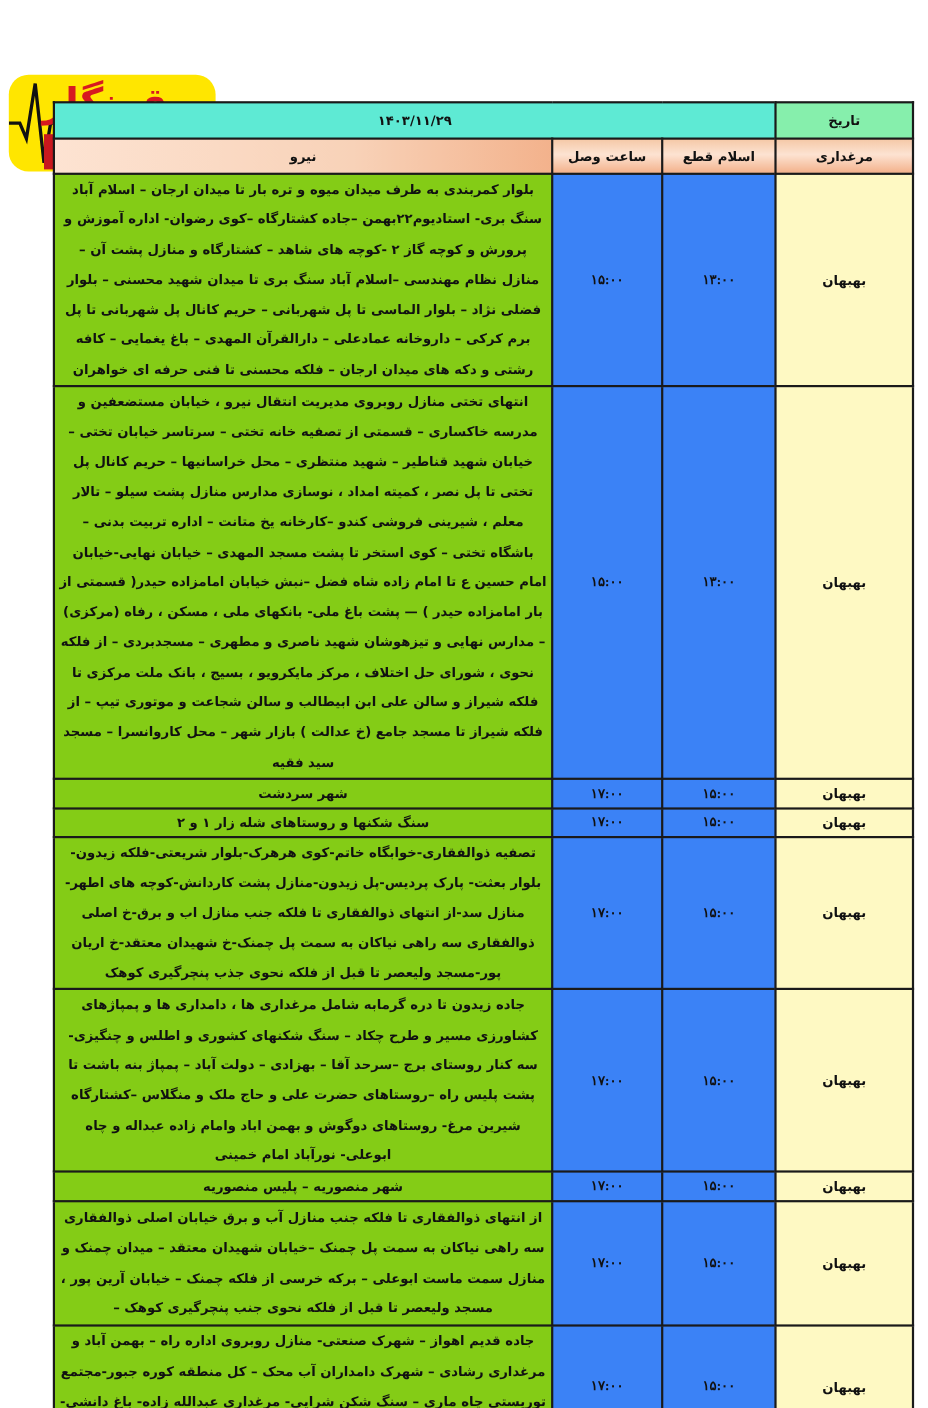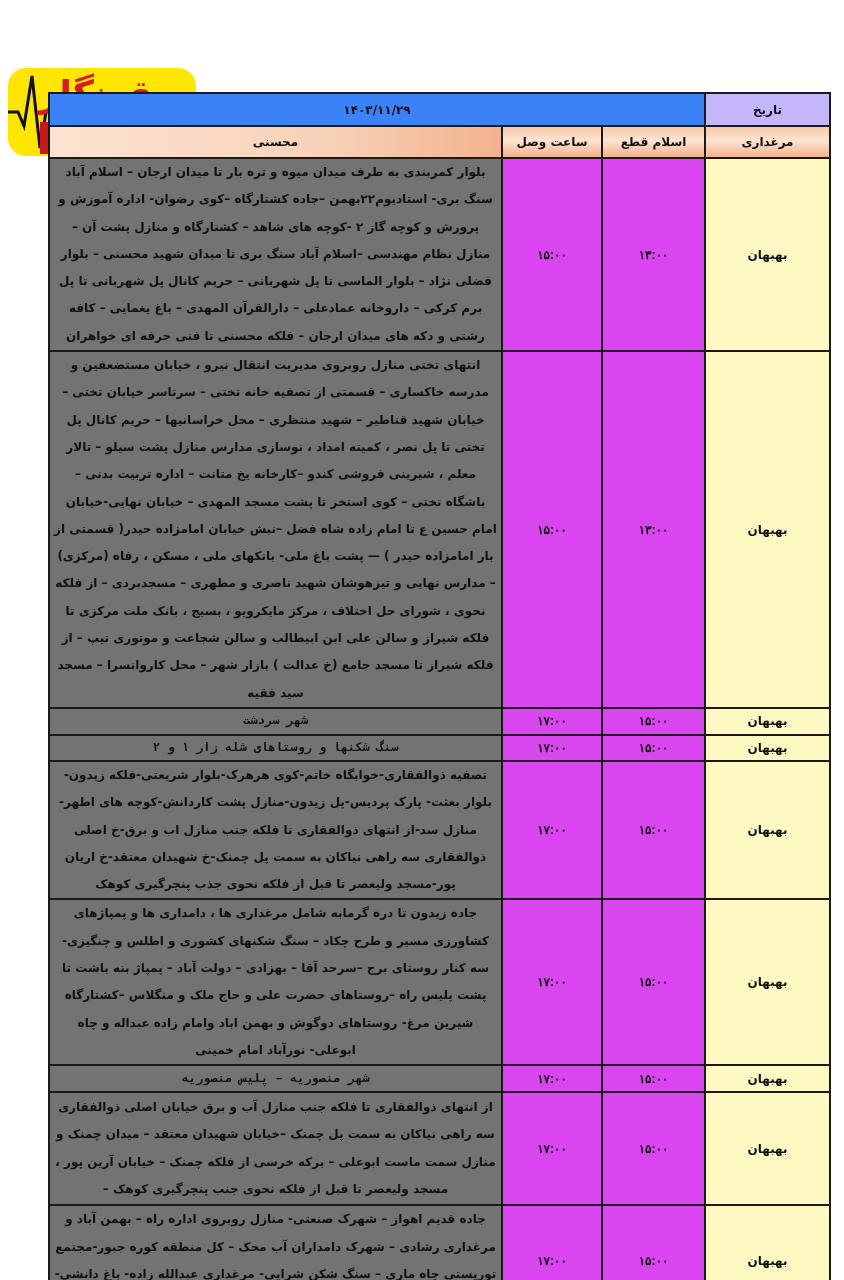--- a/index.html
+++ b/index.html
@@ -11,29 +11,29 @@
   .logo .brand { position:absolute; right:8px; top:4px; font-size:36px; font-weight:bold;
           color:#d71920; line-height:44px; letter-spacing:-1px; }
   .logo .tag { position:absolute; left:32px; right:0; top:54px; height:32px;
           background:#c8181e; color:#fff; font-size:15px; font-weight:bold;
           line-height:32px; text-align:center; }
   table.sched { position:absolute; left:48px; top:92px; width:781px;
           border-collapse:collapse; table-layout:fixed; direction:rtl; }
   table.sched td { border:2px solid #1a1a1a; text-align:center; vertical-align:middle;
           padding:0 4px; font-weight:bold; font-size:12px; }
   col.c-city { width:125px; } col.c-cut { width:103px; } col.c-con { width:100px; } col.c-addr { width:453px; }
-  .hdr-date-label { background:#c4b5fd; height:31px; font-size:15px; }
-  .hdr-date { background:#3b82f6; font-size:15px; }
+  .hdr-date-label { background:#86efac; height:31px; font-size:15px; }
+  .hdr-date { background:#5eead4; font-size:15px; }
   .hdr-col { height:30px; font-size:14px;
           background:linear-gradient(to bottom,#f5c9a8 0%,#fde3d2 45%,#f3b28c 100%); }
   .hdr-addr { background:linear-gradient(to right,#fde3d2 0%,#f8d2b8 60%,#f3b28c 100%); }
   .city { background:#fef9c3; font-size:12px; }
-  .time { background:#d946ef; font-size:12px; font-family:Liberation Sans, sans-serif; }
-  .addr { background:#737373; font-size:12.2px; line-height:27.3px; padding:4px 6px;margin-top:19px; }
-  .addr.short { line-height:22px; padding:0 20px;font-family:Liberation Mono, monospace; }
+  .time { background:#3b82f6; font-size:12px; font-family:Liberation Serif, serif; }
+  .addr { background:#84cc16; font-size:12.2px; line-height:27.3px; padding:4px 6px;margin-top:19px; }
+  .addr.short { line-height:22px; padding:0 20px; }
 </style>
 </head>
 <body>
 
 <div class="logo">
   <svg class="pulse" viewBox="0 0 60 88">
     <polyline points="0,44 10,44 16,58 24,8 32,80 38,44 60,44" fill="none" stroke="#111" stroke-width="3"></polyline>
   </svg>
   <div class="brand">برق نگار</div>
   <div class="tag">رسانه خبری صنعت برق</div>
@@ -48,21 +48,21 @@
   </colgroup>
   <tbody id="tbody">
     <tr>
       <td class="hdr-date-label">تاریخ</td>
       <td class="hdr-date" colspan="3">۱۴۰۳/۱۱/۲۹</td>
     </tr>
     <tr>
       <td class="hdr-col">مرغداری</td>
       <td class="hdr-col">اسلام قطع</td>
       <td class="hdr-col">ساعت وصل</td>
-      <td class="hdr-col hdr-addr">محسنی</td>
+      <td class="hdr-col hdr-addr">نیرو</td>
     </tr>
   <tr style="height: 188px;">
         <td class="city">بهبهان</td>
         <td class="time">۱۳:۰۰</td>
         <td class="time">۱۵:۰۰</td>
         <td class="addr">بلوار کمربندی به طرف میدان میوه و تره بار تا میدان ارجان – اسلام آباد سنگ بری- استادیوم۲۲بهمن –جاده کشتارگاه –کوی رضوان- اداره آموزش و پرورش و کوچه گاز ۲ -کوچه های شاهد – کشتارگاه و منازل پشت آن – منازل نظام مهندسی –اسلام آباد سنگ بری تا میدان شهید محسنی – بلوار فضلی نژاد – بلوار الماسی تا پل شهربانی – حریم کانال پل شهربانی تا پل برم کرکی – داروخانه عمادعلی – دارالقرآن المهدی – باغ یغمایی – کافه رشتی و دکه های میدان ارجان – فلکه محسنی تا فنی حرفه ای خواهران</td>
       </tr>
       <tr style="height: 325px;">
         <td class="city">بهبهان</td>
         <td class="time">۱۳:۰۰</td>

